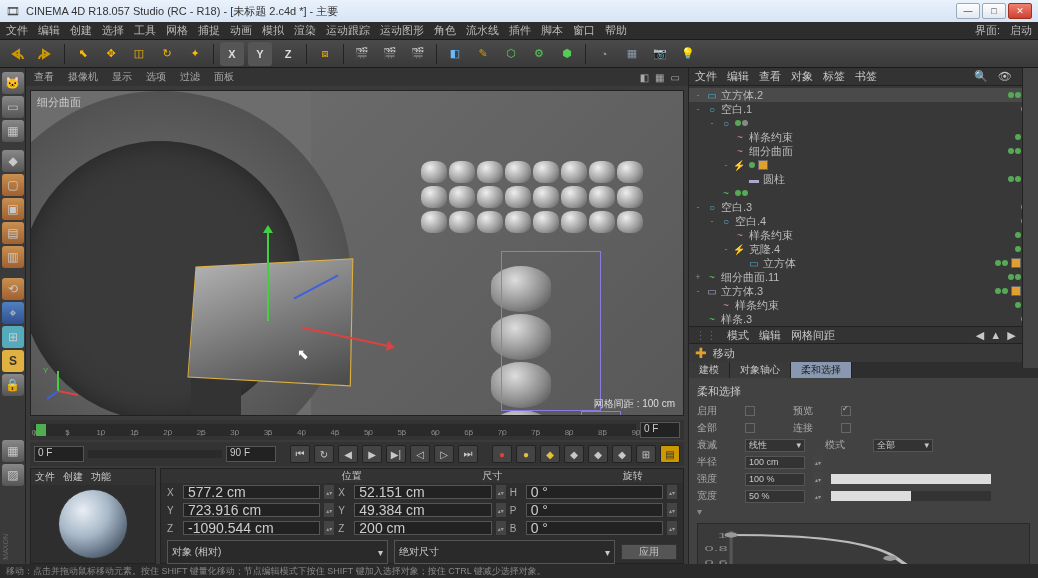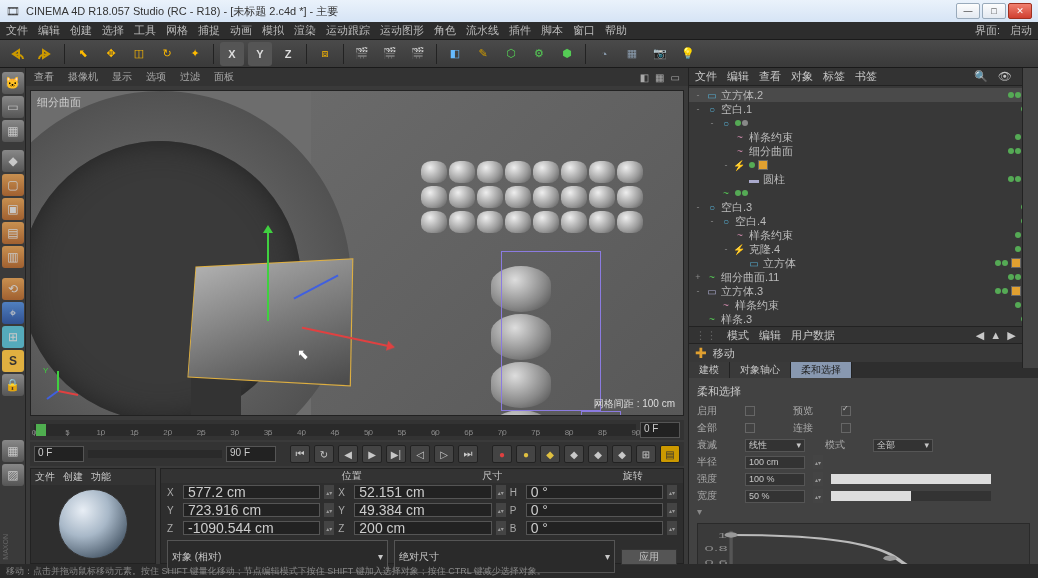--- a/index.html
+++ b/index.html
@@ -44,21 +44,21 @@
 .mat-body{flex:1;display:flex;align-items:center;justify-content:center}
 .mat-ball{width:70px;height:70px;border-radius:50%;background:radial-gradient(circle at 35% 30%,#e8eef5,#a8b8c8 40%,#4a5a6a 80%);border:1px solid #333}
 .coord-panel{flex:1;background:#2e2e2e;border:1px solid #222;display:flex;flex-direction:column}
 .coord-head{height:16px;background:#333;display:flex;align-items:center;padding:0 10px;gap:60px;font-size:10px}
 .coord-head span{flex:1;text-align:center}
 .coord-row{display:flex;align-items:center;gap:4px;padding:2px 6px;height:18px}
 .coord-lbl{width:12px;font-size:10px;color:#aaa}
 .coord-in{flex:1;height:14px;background:#222;border:1px solid #555;color:#ccc;font-size:14px;padding:0 4px;display:flex;align-items:center}
 .coord-spin{width:10px;height:14px;background:#444;display:flex;flex-direction:column;font-size:6px;align-items:center;justify-content:center;color:#999}
 .coord-bot{display:flex;gap:6px;padding:3px 6px;align-items:center}
-.coord-sel{flex:1;height:33px;background:#2a2a2a;border:1px solid #555;font-size:10px;display:flex;align-items:center;padding:0 4px;justify-content:space-between}
+.coord-sel{flex:1;height:24px;background:#2a2a2a;border:1px solid #555;font-size:10px;display:flex;align-items:center;padding:0 4px;justify-content:space-between}
 .apply-btn{width:56px;height:16px;background:#555;border:1px solid #333;font-size:10px;display:flex;align-items:center;justify-content:center;cursor:pointer}
 .right-col{width:350px;background:#333;display:flex;flex-direction:column;border-left:1px solid #222}
 .obj-head{height:18px;background:#333;display:flex;align-items:center;padding:0 6px;gap:10px;font-size:11px;border-bottom:1px solid #222}
 .obj-tree{height:240px;overflow:auto;background:#383838;font-size:11px;padding:2px 0}
 .tree-row{display:flex;align-items:center;height:14px;padding:0 4px;gap:3px}
 .t-exp{width:10px;color:#888;font-size:9px;text-align:center}
 .t-ico{width:12px;height:12px;display:flex;align-items:center;justify-content:center;font-size:10px}
 .t-name{flex:1;color:#bbb}
 .t-dots{display:flex;gap:1px;align-items:center}
 .dot{width:6px;height:6px;border-radius:50%}
@@ -600,21 +600,21 @@
             <div class="dot g"></div>
           </div>
 
     </div>
       </div>
 
     <div class="attr-head" id="attrhead">
         <span style="color: rgb(102, 102, 102);">⋮⋮</span>
         <span>模式</span>
         <span>编辑</span>
-        <span>用户数据</span>
+        <span>网格间距</span>
       <div class="r">
         <span>◀</span>
         <span>▲</span>
         <span>▶</span>
         <span>▤</span>
       </div>
     </div>
     <div class="attr-title">
       <span class="attr-plus">✚</span>
       <span>移动</span>

